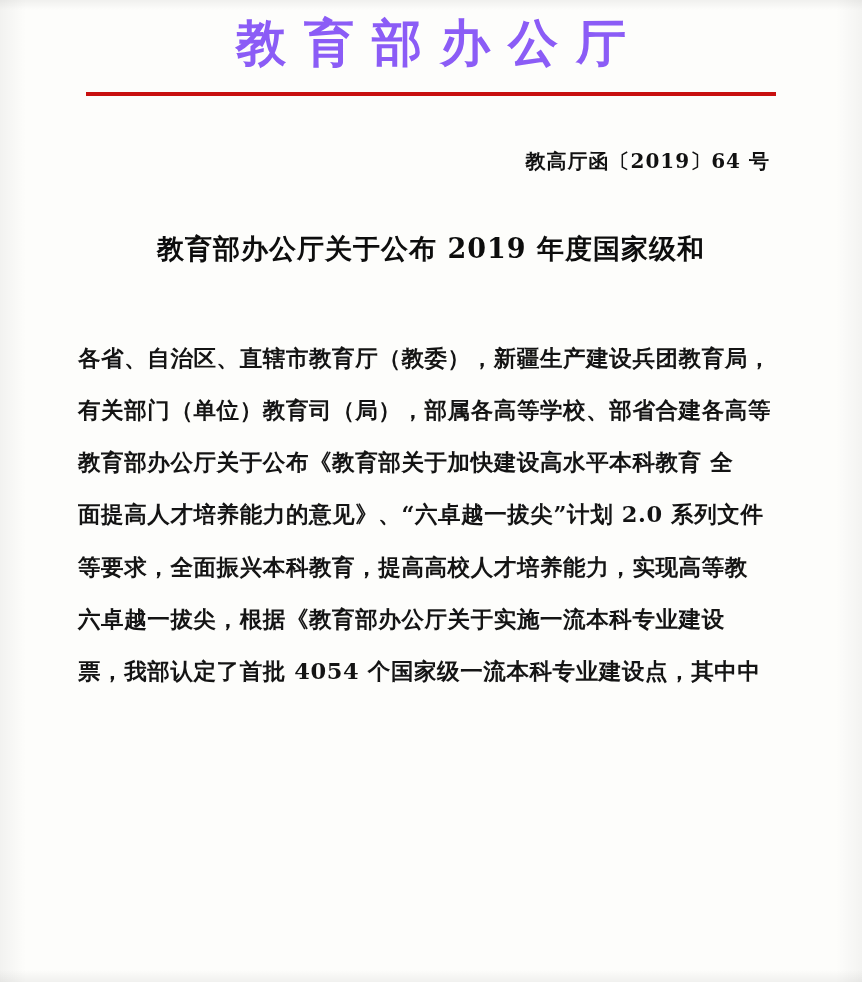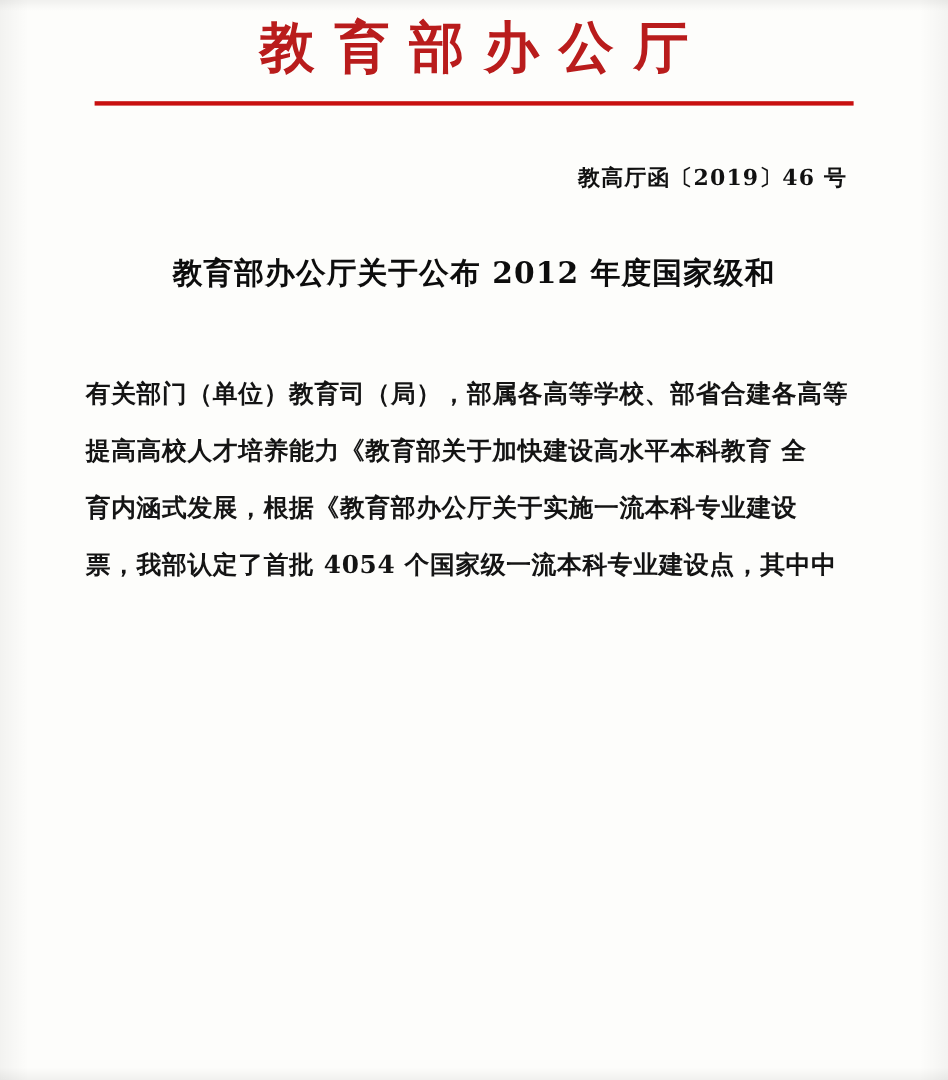--- a/index.html
+++ b/index.html
@@ -20,21 +20,21 @@
     height: 982px;
     background: #fdfdfb;
     box-sizing: border-box;
   }
   
   .masthead {
     padding-top: 14px;
     text-align: center;
   }
   .masthead-title {
-    color: #b91c1c;
+    color: #8b5cf6;
     font-family: "DejaVu Serif", "Liberation Serif", serif;
     font-weight: bold;
     font-size: 50px;
     letter-spacing: 18px;
     line-height: 1.15;
     padding-left: 18px;
     white-space: nowrap;
   }
   .rule-wrap {
     margin: 20px auto 0 auto;
@@ -119,30 +119,33 @@
 
 <div class="page">
 
   <div class="masthead">
     <div class="masthead-title">教育部办公厅</div>
     <div class="rule-wrap">
       <div class="rule-thick"></div>
     </div>
   </div>
 
-  <div class="docnum">教高厅函〔2019〕46 号</div>
+  <div class="docnum">教高厅函〔2019〕64 号</div>
 
   <div class="doc-title">
-    <span class="line">教育部办公厅关于公布 2012 年度国家级和</span>
+    <span class="line">教育部办公厅关于公布 2019 年度国家级和</span>
   </div>
 
   <div class="body-text">
+    <p>各省、自治区、直辖市教育厅（教委），新疆生产建设兵团教育局，</p>
     <p>有关部门（单位）教育司（局），部属各高等学校、部省合建各高等</p>
-    <p>提高高校人才培养能力《教育部关于加快建设高水平本科教育 全</p>
-    <p>育内涵式发展，根据《教育部办公厅关于实施一流本科专业建设</p>
+    <p>教育部办公厅关于公布《教育部关于加快建设高水平本科教育 全</p>
+    <p>面提高人才培养能力的意见》、“六卓越一拔尖”计划 2.0 系列文件</p>
+    <p>等要求，全面振兴本科教育，提高高校人才培养能力，实现高等教</p>
+    <p>六卓越一拔尖，根据《教育部办公厅关于实施一流本科专业建设</p>
     <p>票，我部认定了首批 4054 个国家级一流本科专业建设点，其中中</p>
 
   </div>
 
   <div class="scan-fade"></div>
   <div class="scan-left"></div>
   <div class="scan-right"></div>
   <div class="scan-bottom"></div>
 </div>
 

